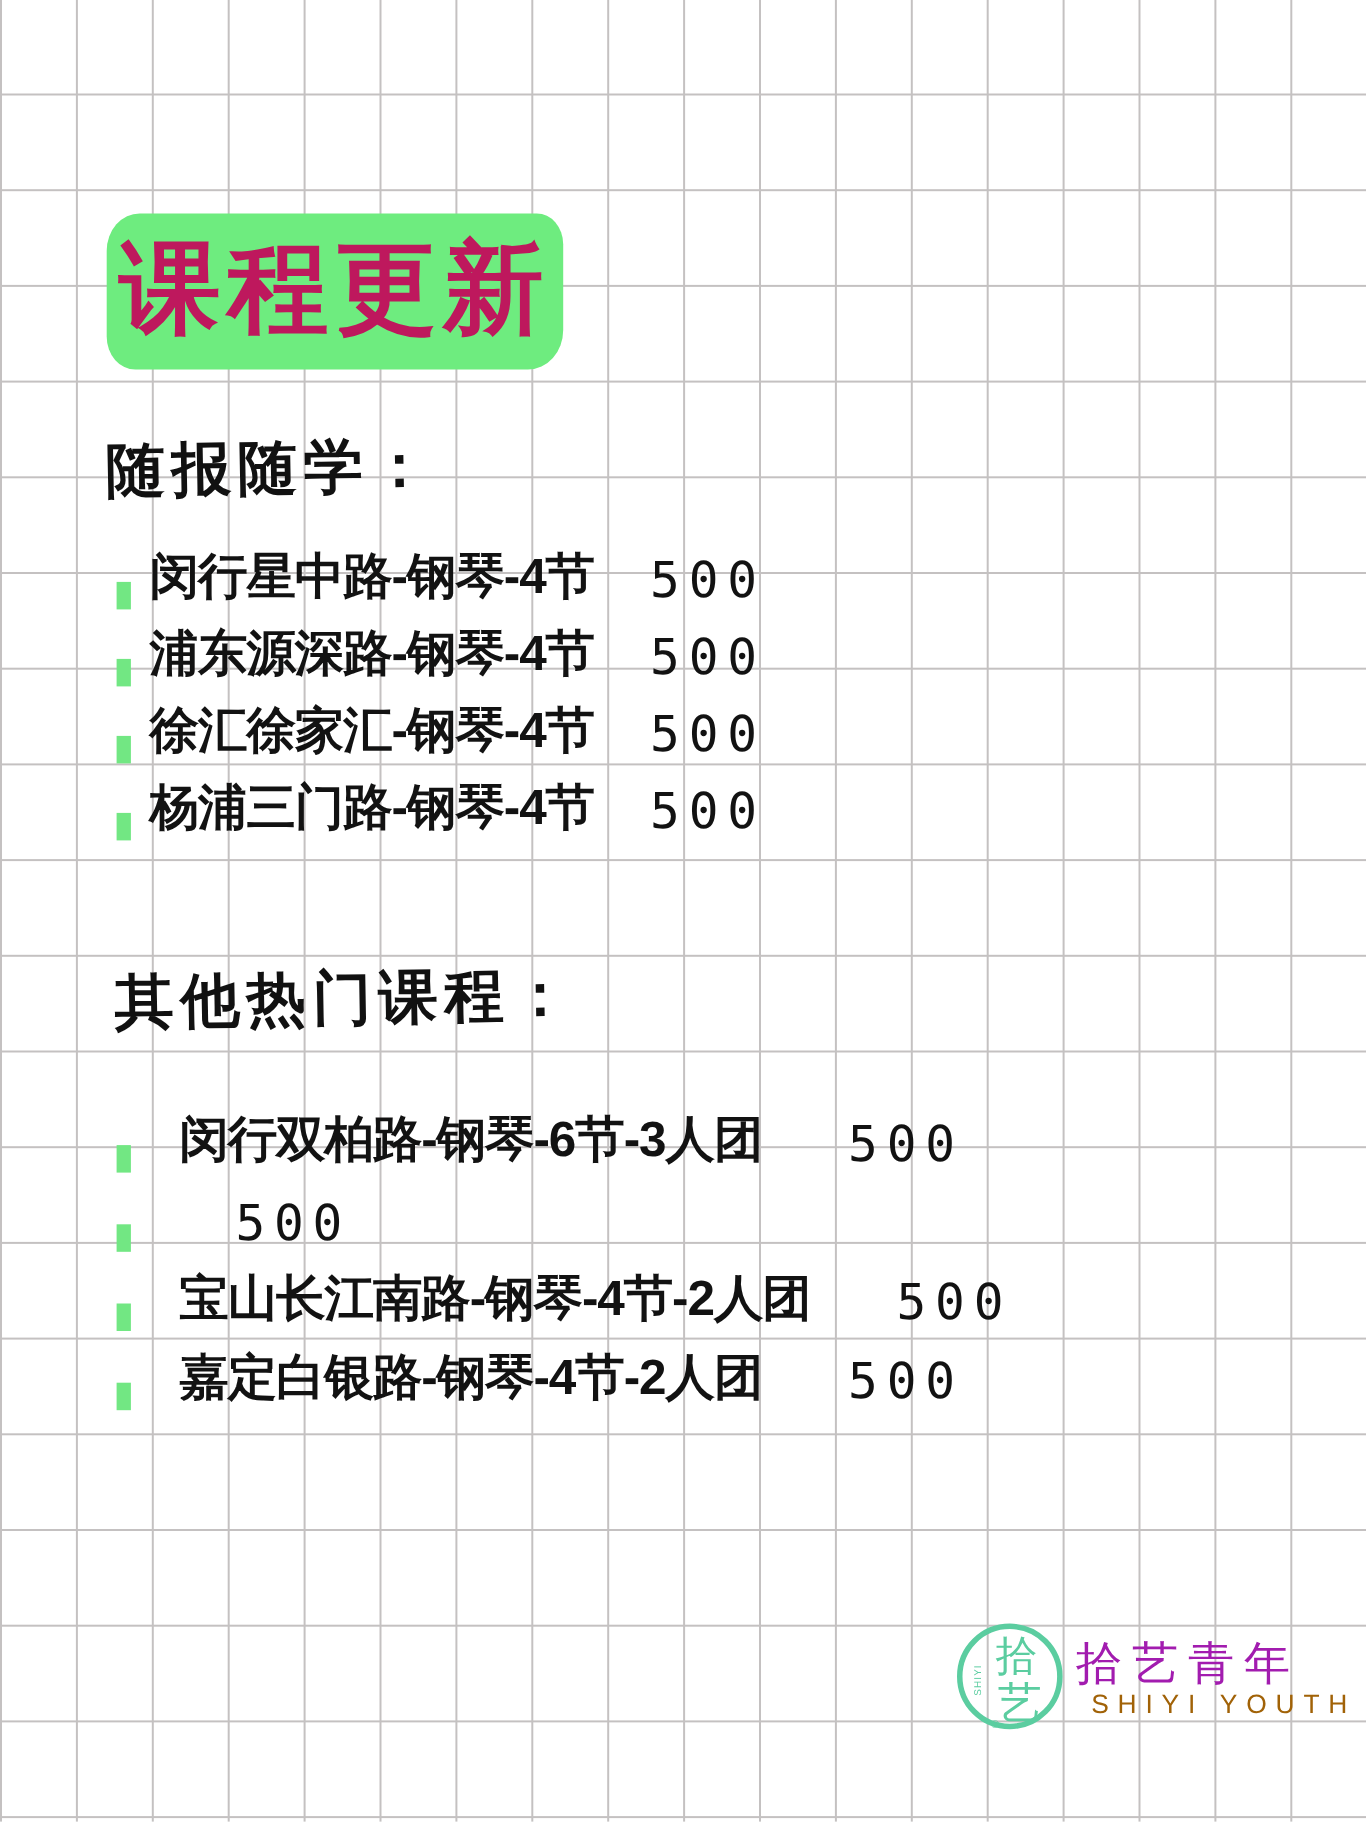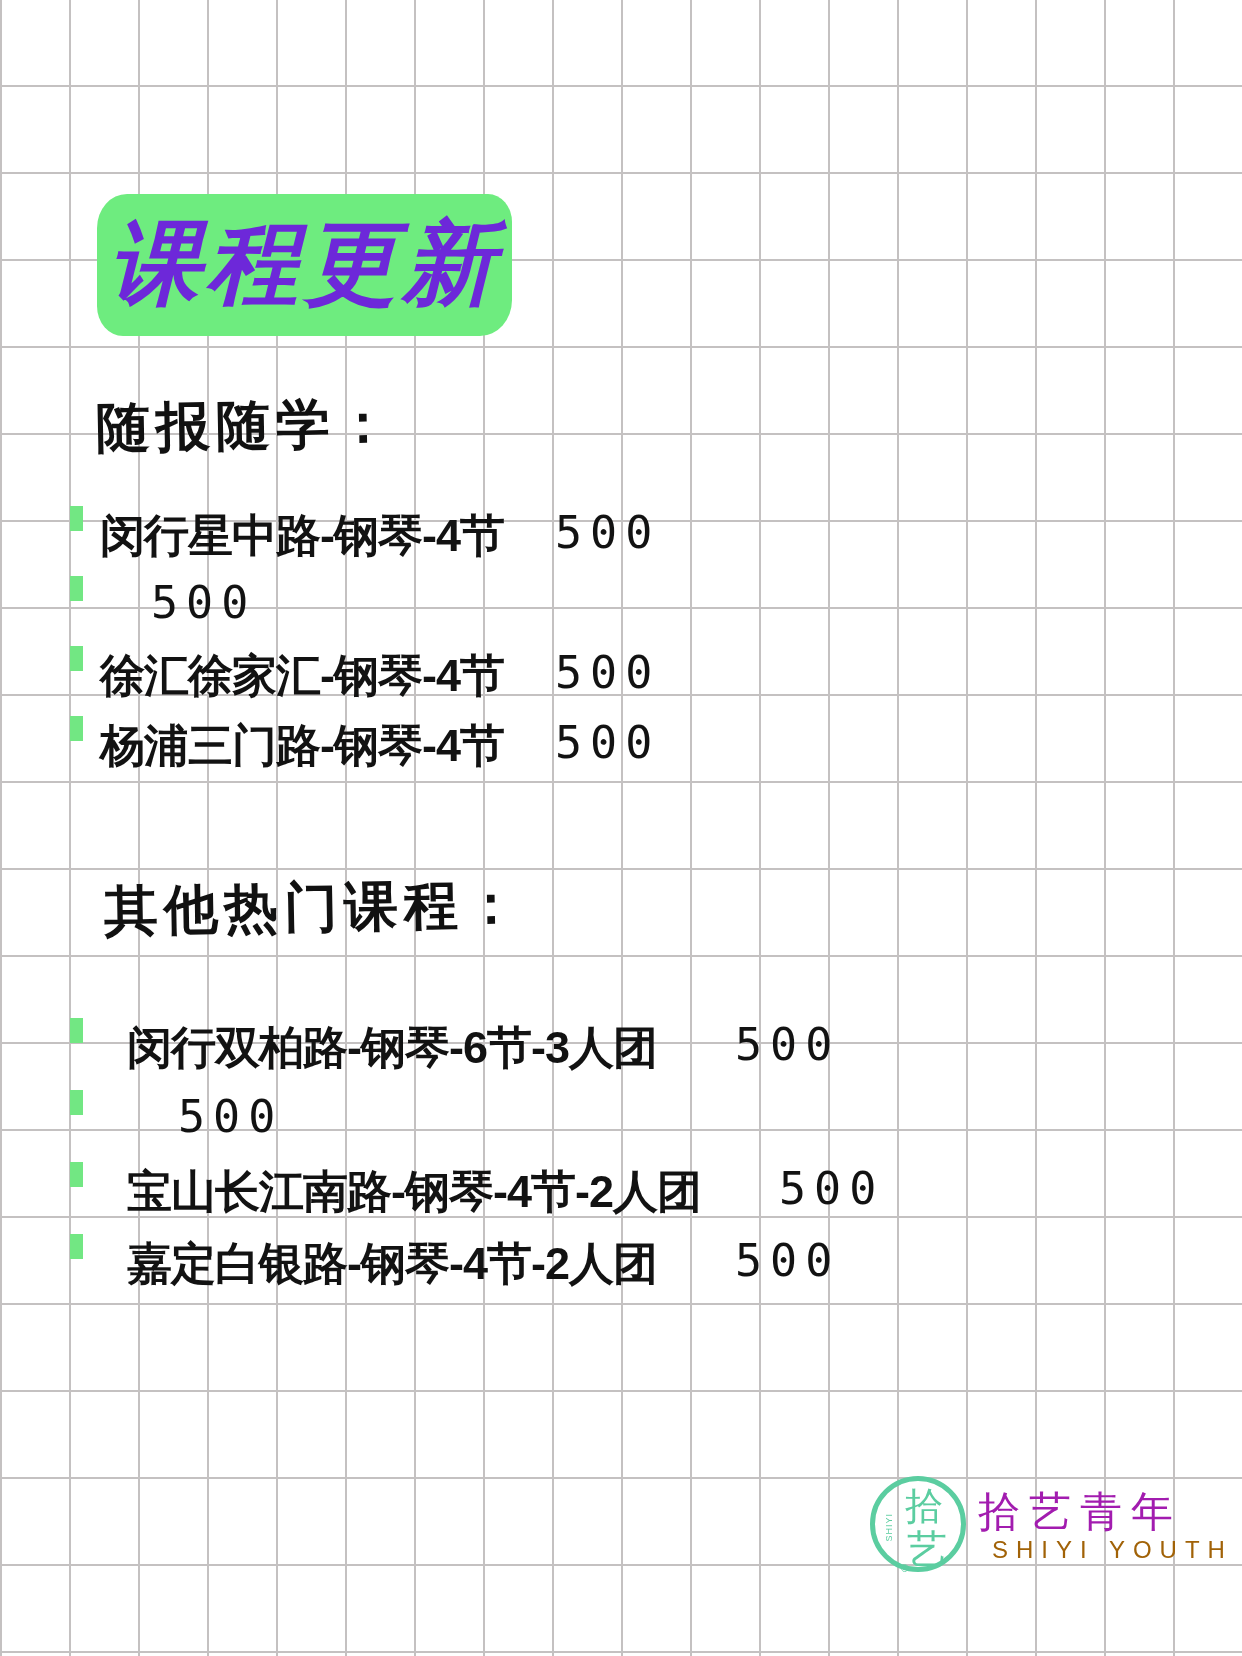--- a/index.html
+++ b/index.html
@@ -16,41 +16,42 @@
   .page{position:absolute;inset:0;}
 
   
   .title-badge{
     position:absolute;left:97px;top:194px;width:415px;height:142px;
     background:#6eec7f;
     border-radius:30px 24px 32px 26px / 34px 28px 36px 30px;
     display:flex;align-items:center;justify-content:center;
   }
   .title-text{
-    font-size:92px;font-weight:900;color:#6d28d9;letter-spacing:6px;
-    line-height:1;white-space:nowrap;transform:translateY(-2px);font-style:italic;
+    font-size:92px;font-weight:900;color:#be185d;letter-spacing:6px;
+    line-height:1;white-space:nowrap;transform:translateY(-2px);
   }
 
   
   .sec-heading{
     position:absolute;margin:0;
     font-size:54px;font-weight:800;color:#111;
     letter-spacing:6px;white-space:nowrap;
     transform:rotate(-1deg);
   }
   #heading-1{left:96px;top:390px;}
   #heading-2{left:104px;top:872px;}
 
   
   .course-list{position:absolute;left:70px;margin:0;padding:0;list-style:none;}
   #list-1{top:506px;}
   #list-2{top:1018px;}
   .course-row{
-    display:flex;align-items:flex-start;height:48px;margin-bottom:22px;
+    display:flex;align-items:flex-end;height:48px;margin-bottom:22px;
     white-space:nowrap;
+    padding-left:36px;
   }
   #list-2 .course-row{margin-bottom:24px;gap:27px;}
   .bullet{
     width:13px;height:25px;background:#72e783;flex:0 0 13px;
     margin-right:17px;
   }
   .course-label{
     font-size:45px;font-weight:700;color:#121212;letter-spacing:-1px;
   }
   .course-price{
@@ -106,20 +107,21 @@
   <h2 class="sec-heading" id="heading-1">随报随学：</h2>
 
   <ul class="course-list" id="list-1">
     <li class="course-row">
       <span class="bullet"></span>
       <span class="course-label">闵行星中路-钢琴-4节</span>
       <span class="course-price">500</span>
     </li>
     <li class="course-row">
       <span class="bullet"></span>
+      <span class="course-label">浦东源深路-钢琴-4节</span>
       <span class="course-price">500</span>
     </li>
     <li class="course-row">
       <span class="bullet"></span>
       <span class="course-label">徐汇徐家汇-钢琴-4节</span>
       <span class="course-price">500</span>
     </li>
     <li class="course-row">
       <span class="bullet"></span>
       <span class="course-label">杨浦三门路-钢琴-4节</span>

